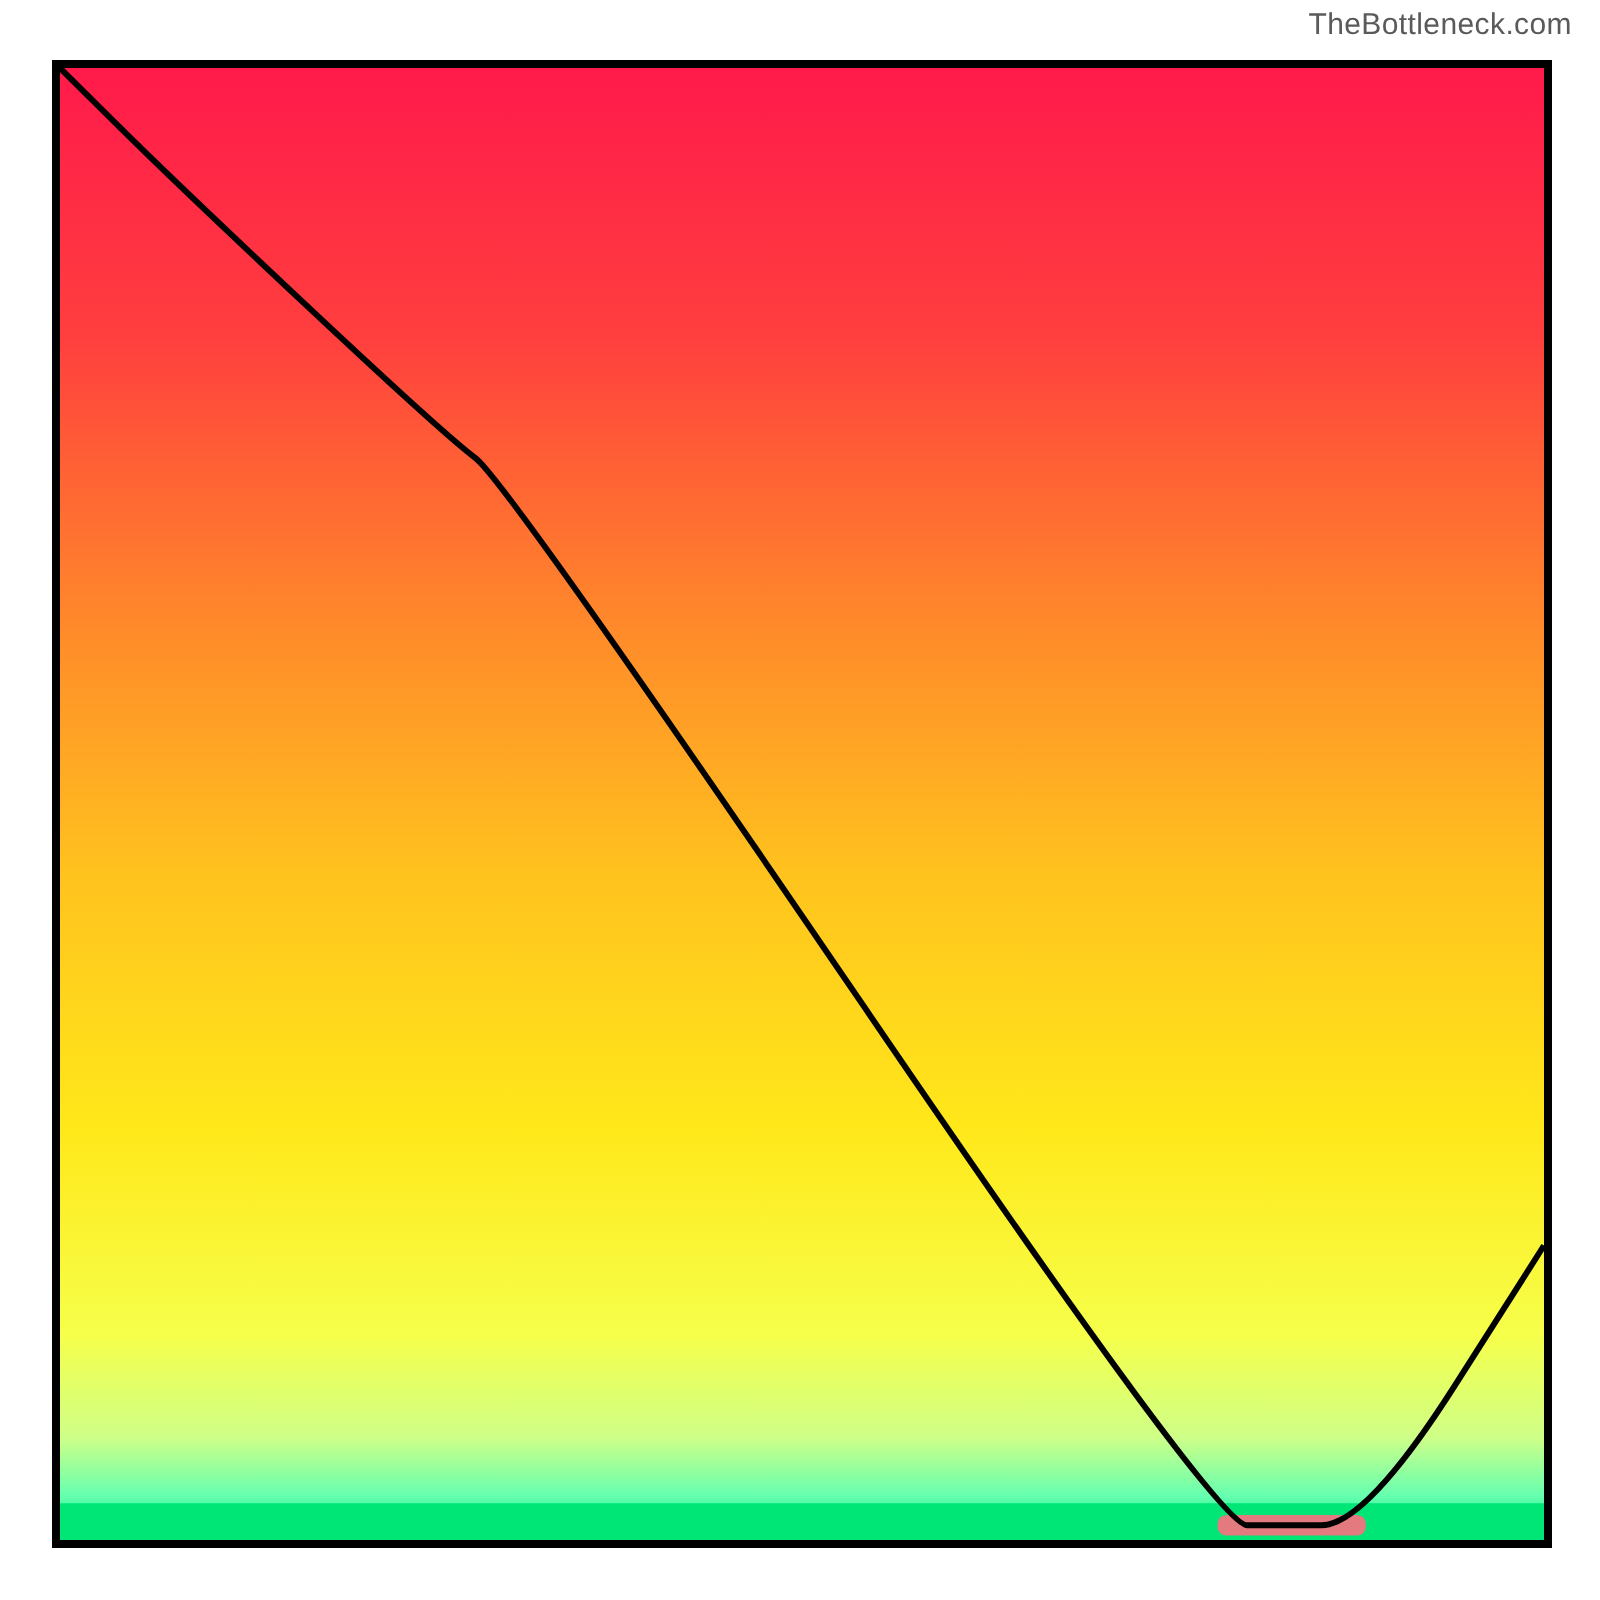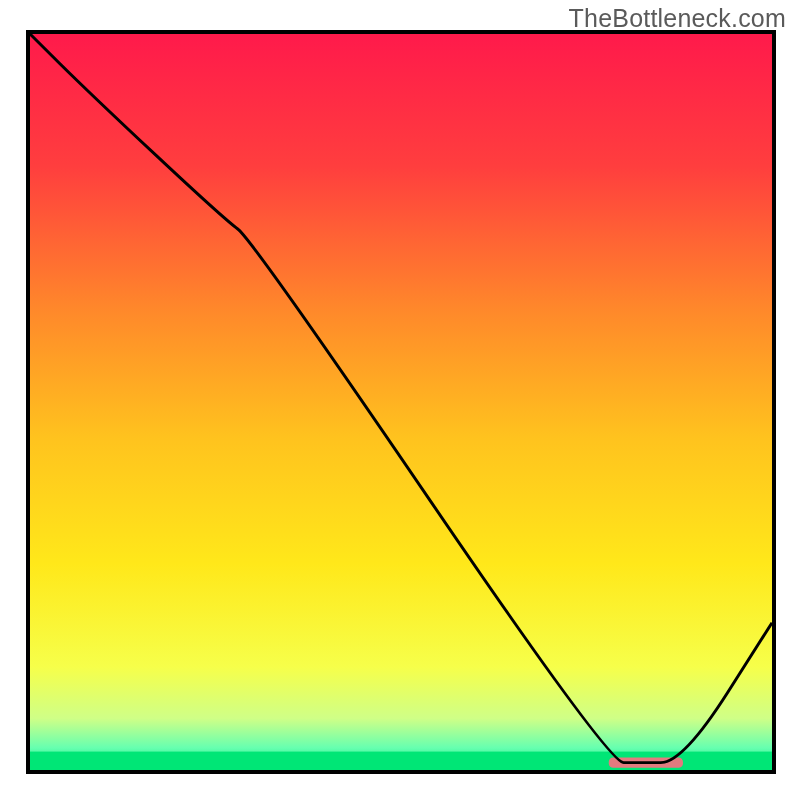--- a/index.html
+++ b/index.html
@@ -12,21 +12,21 @@
   }
   .chart-frame {
     position: relative;
     width: 800px;
     height: 800px;
   }
   .attribution {
     position: absolute;
     top: 4px;
     right: 14px;
-    font-size: 25px;
+    font-size: 15px;
     font-weight: 500;
     color: #5a5a5a;
     letter-spacing: 0.2px;
   }
   .plot-area {
     position: absolute;
     
     left: 26px;
     top: 30px;
     width: 750px;   

